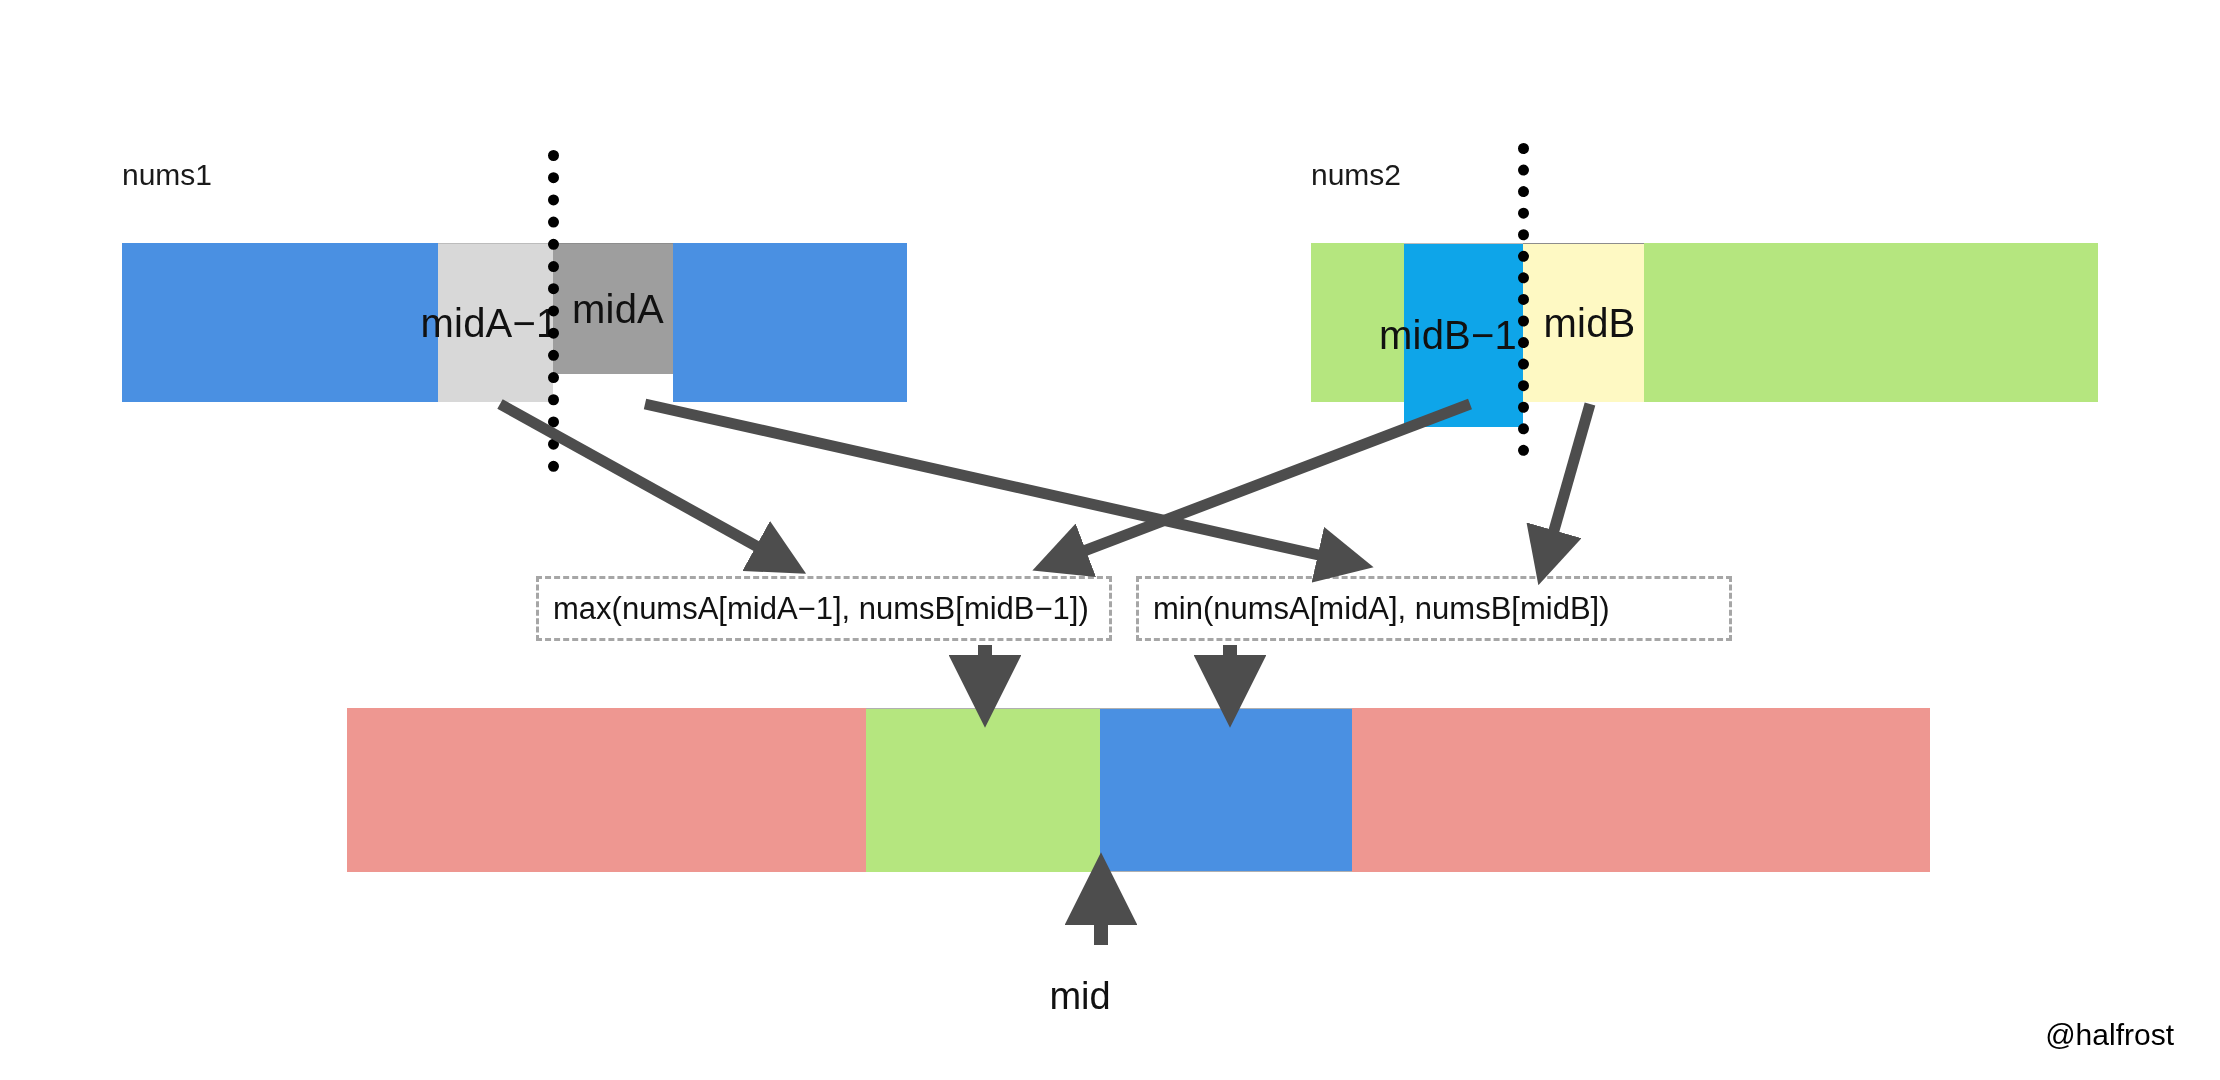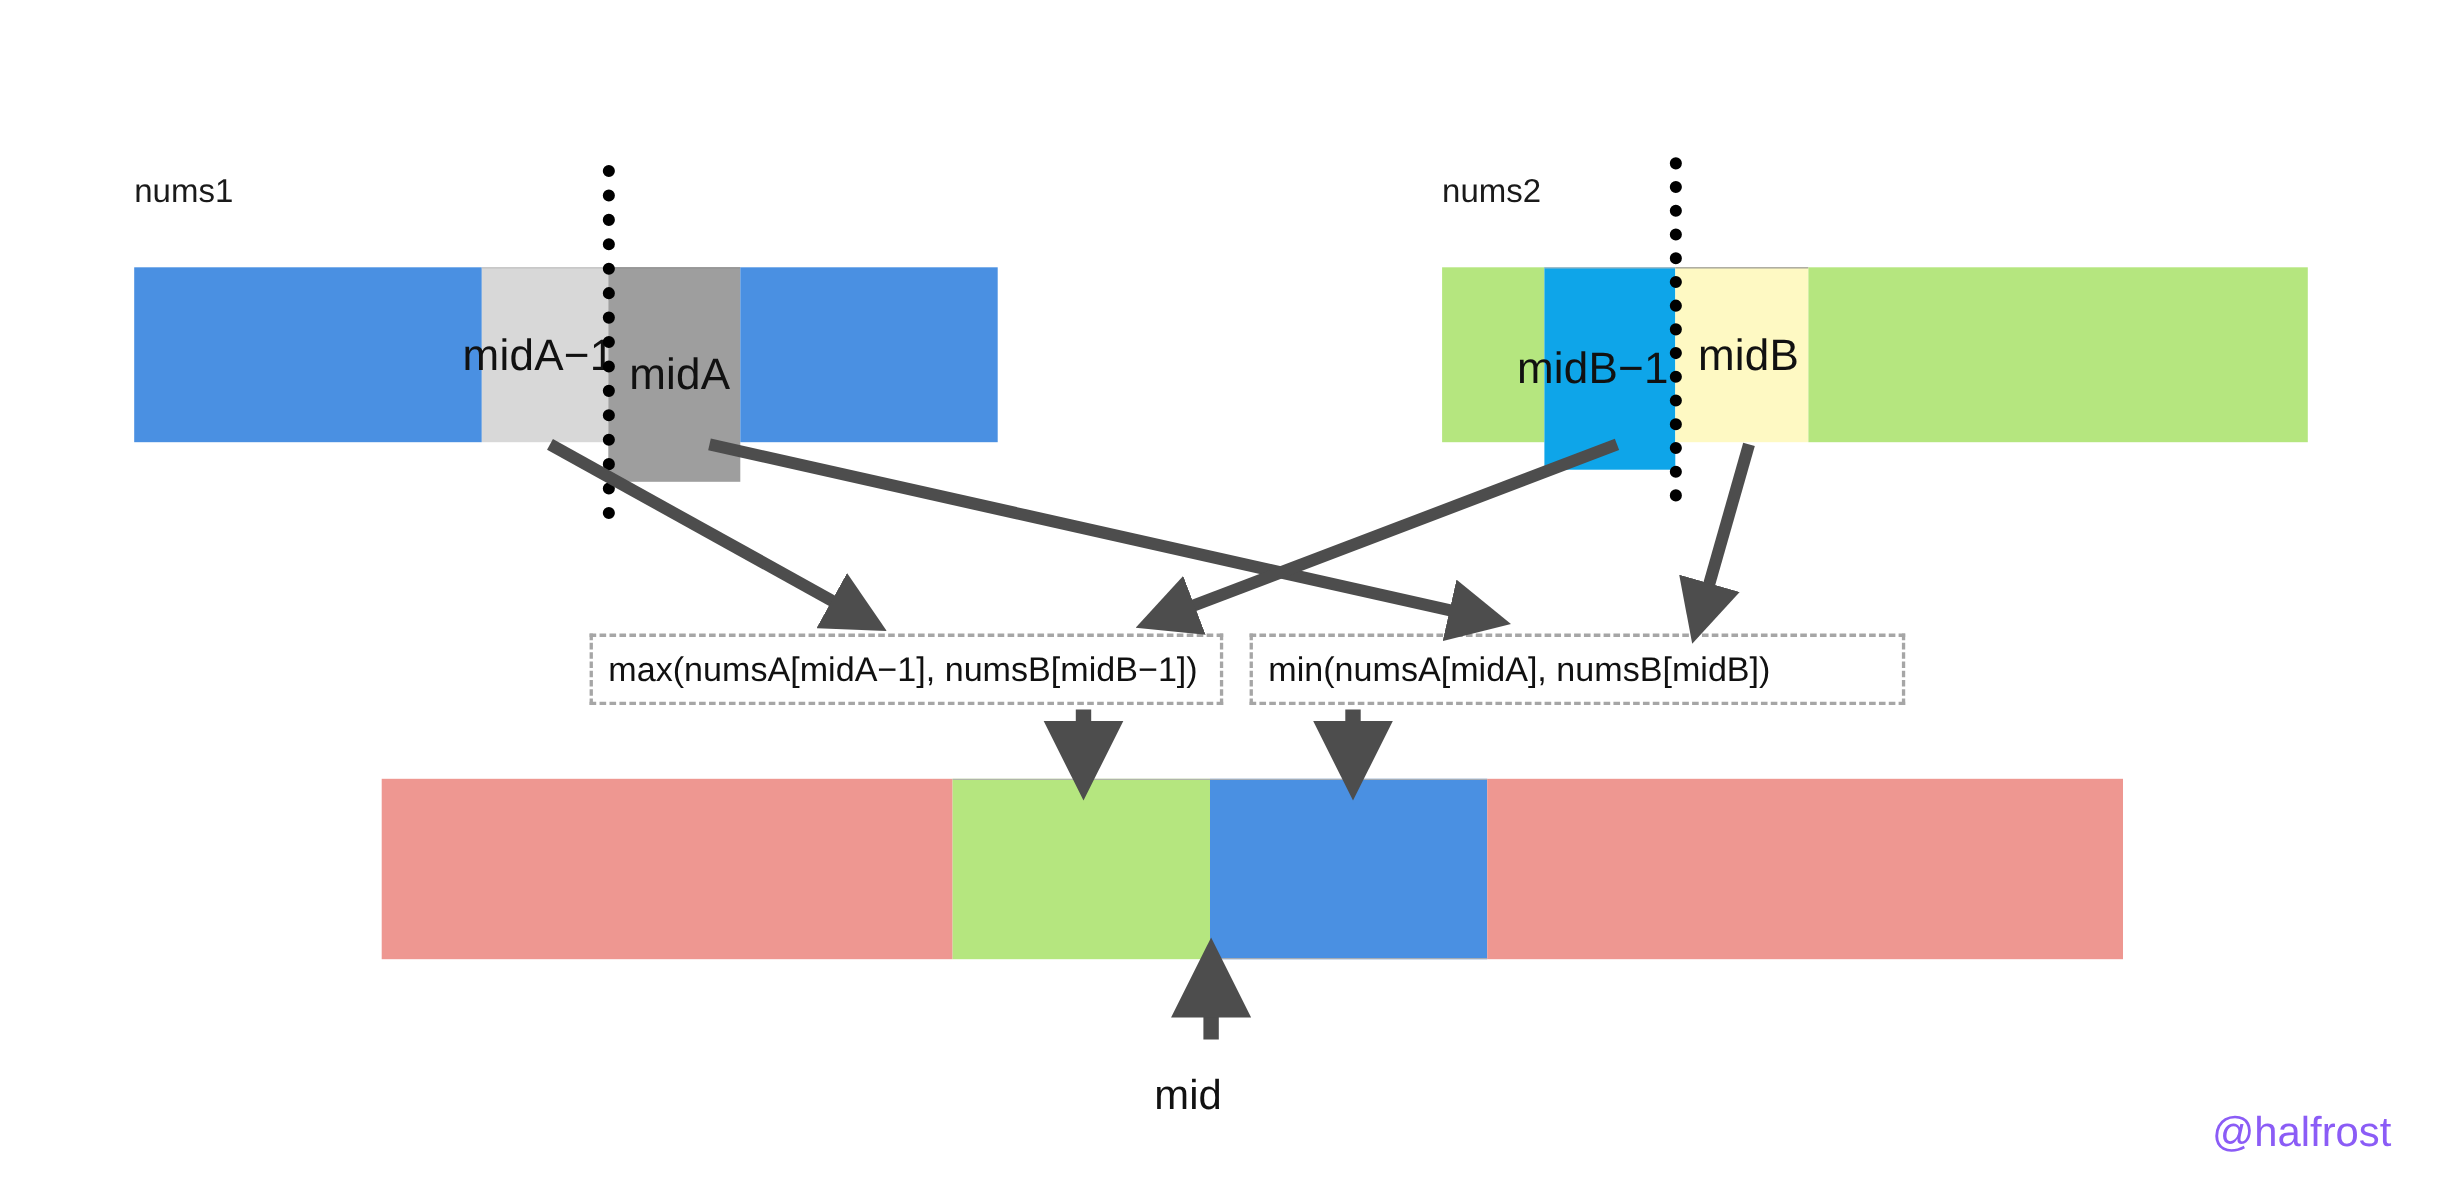--- a/index.html
+++ b/index.html
@@ -61,22 +61,22 @@
   }
   .mid-label {
     position: absolute;
     font-size: 38px;
     color: #111111;
     white-space: nowrap;
     user-select: none;
   }
   .watermark {
     position: absolute;
-    font-size: 38px;
-    color: #8b5cf6;
+    font-size: 30px;
+    color: #000000;
     white-space: nowrap;
     user-select: none;
   }
   svg.overlay {
     position: absolute;
     left: 0;
     top: 0;
     width: 2220px;
     height: 1080px;
     pointer-events: none;
@@ -90,21 +90,21 @@
   <div class="arr-label" style="left:122px; top:158px;">nums1</div>
 
   <div class="seg" style="left:122px; top:243px; width:316px; height:159px; background:#4a90e2;">
     <span class="seg-label"></span>
   </div>
 
   <div class="seg" style="left:438px; top:243px; width:115px; height:159px; background:#d8d8d8; border-top:1px solid #bcbcbc;">
     <span class="seg-label" style="transform:translateX(-6px);">midA−1</span>
   </div>
 
-  <div class="seg" style="left:553px; top:243px; width:120px; height:195px; background:#9e9e9e; border-top:1px solid #8d8d8d;">
+  <div class="seg" style="left:553px; top:243px; width:120px; height:131px; background:#9e9e9e; border-top:1px solid #8d8d8d;">
     <span class="seg-label" style="transform:translateX(5px);">midA</span>
   </div>
 
   <div class="seg" style="left:673px; top:243px; width:234px; height:159px; background:#4a90e2;">
     <span class="seg-label"></span>
   </div>
 
   <div class="dotted-line" style="left:548px; top:150px; height:322px;"></div>
 
   <div class="arr-label" style="left:1311px; top:158px;">nums2</div>

